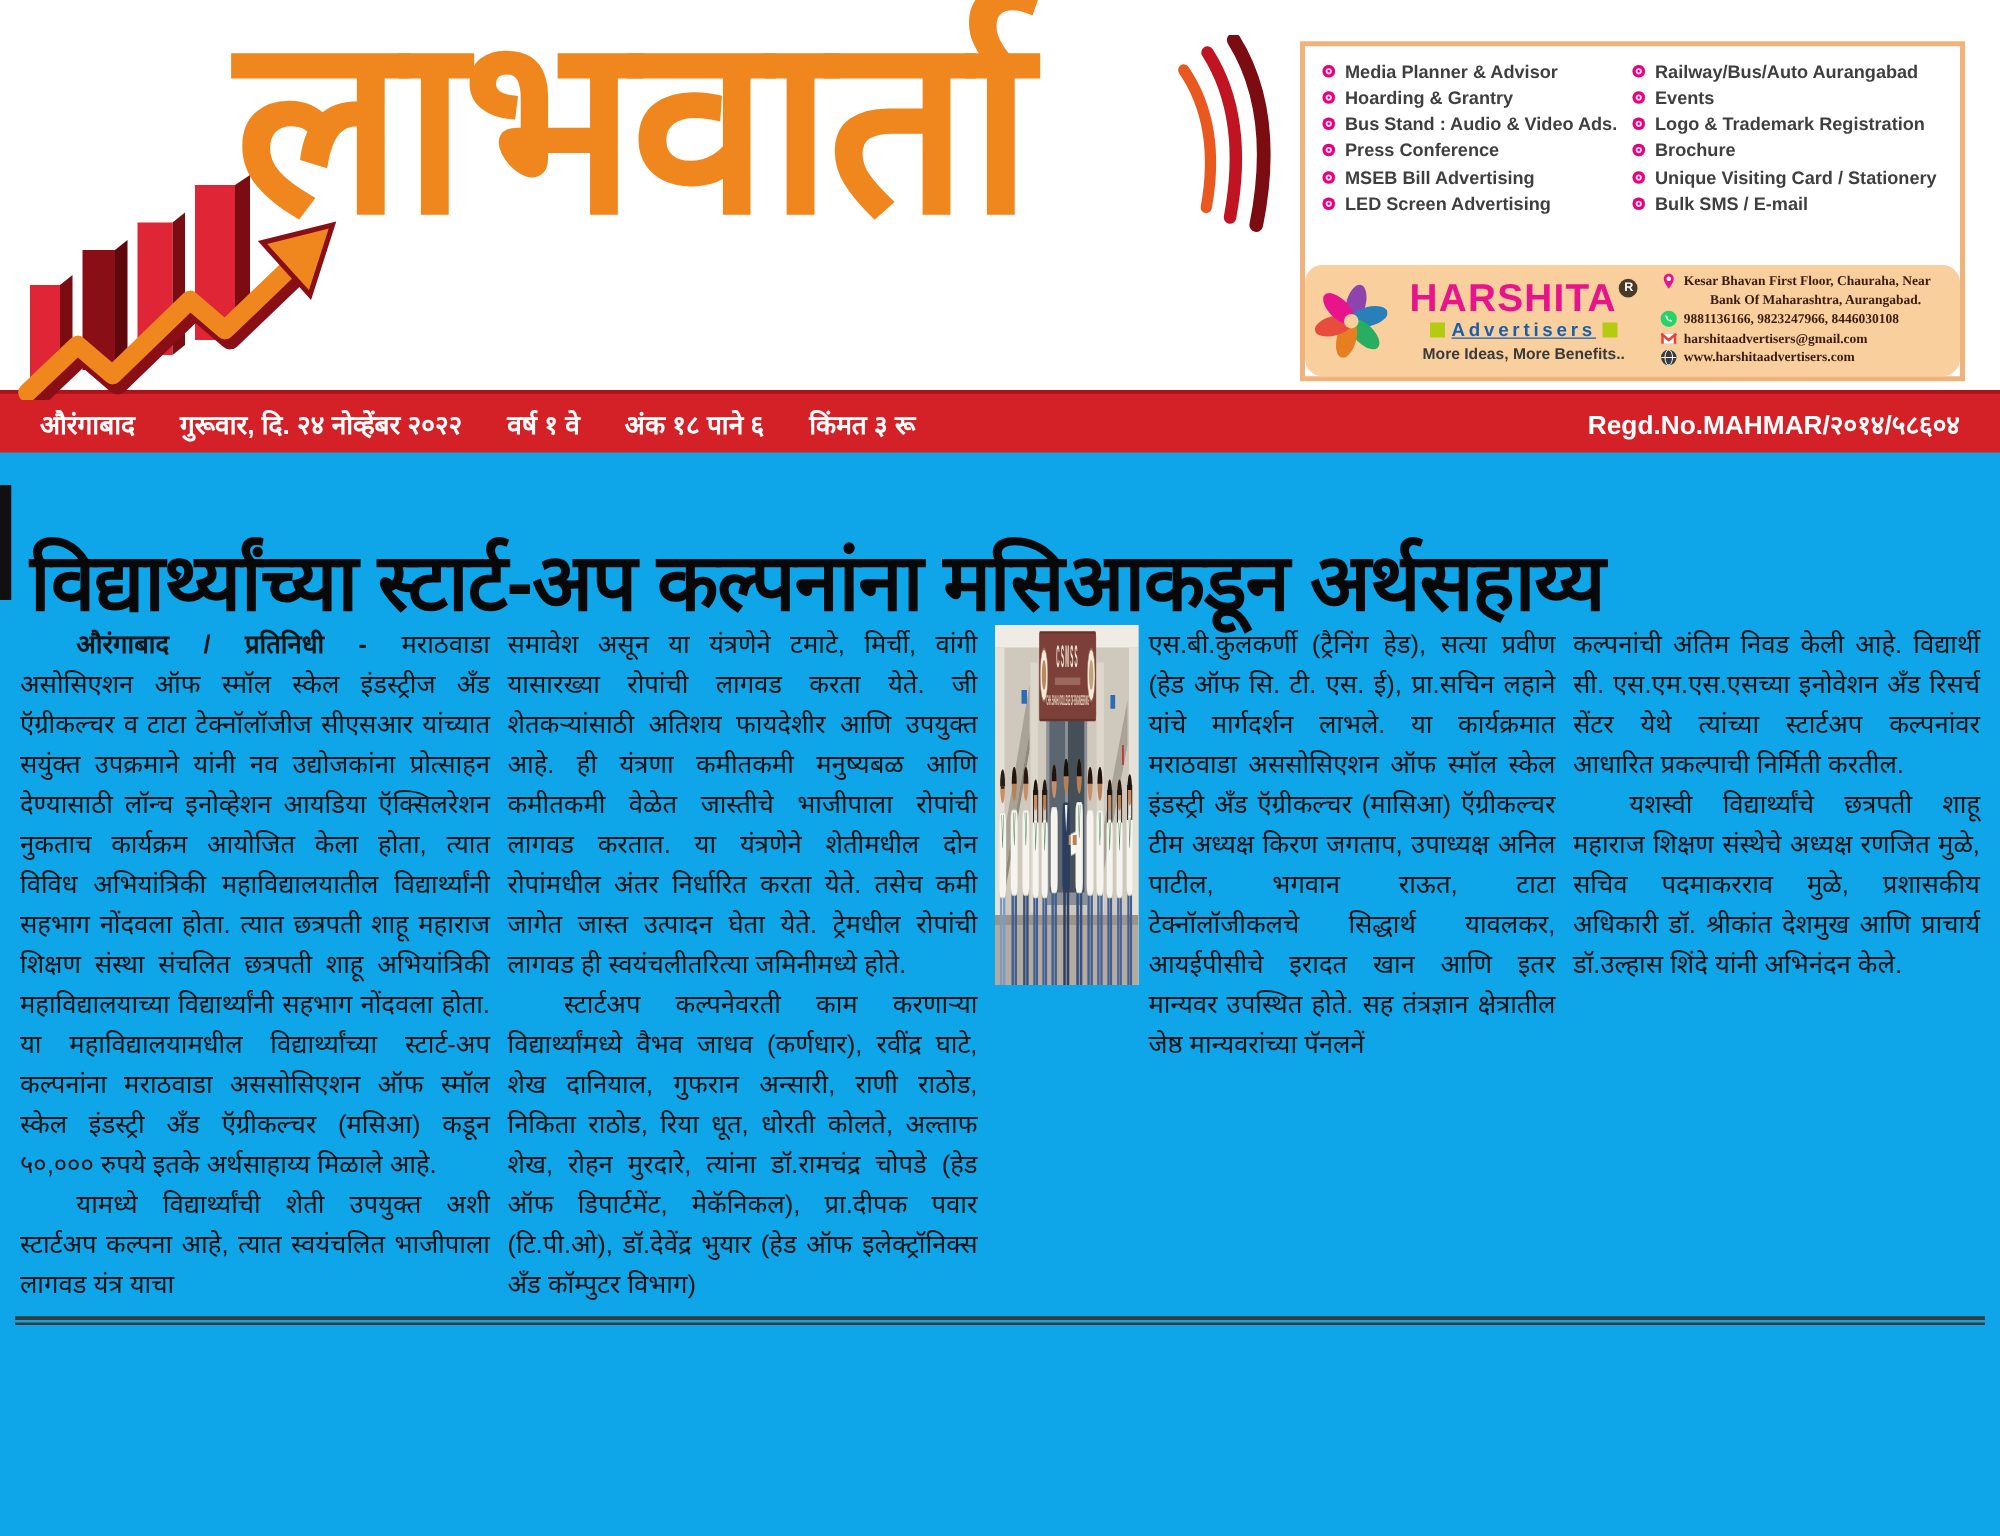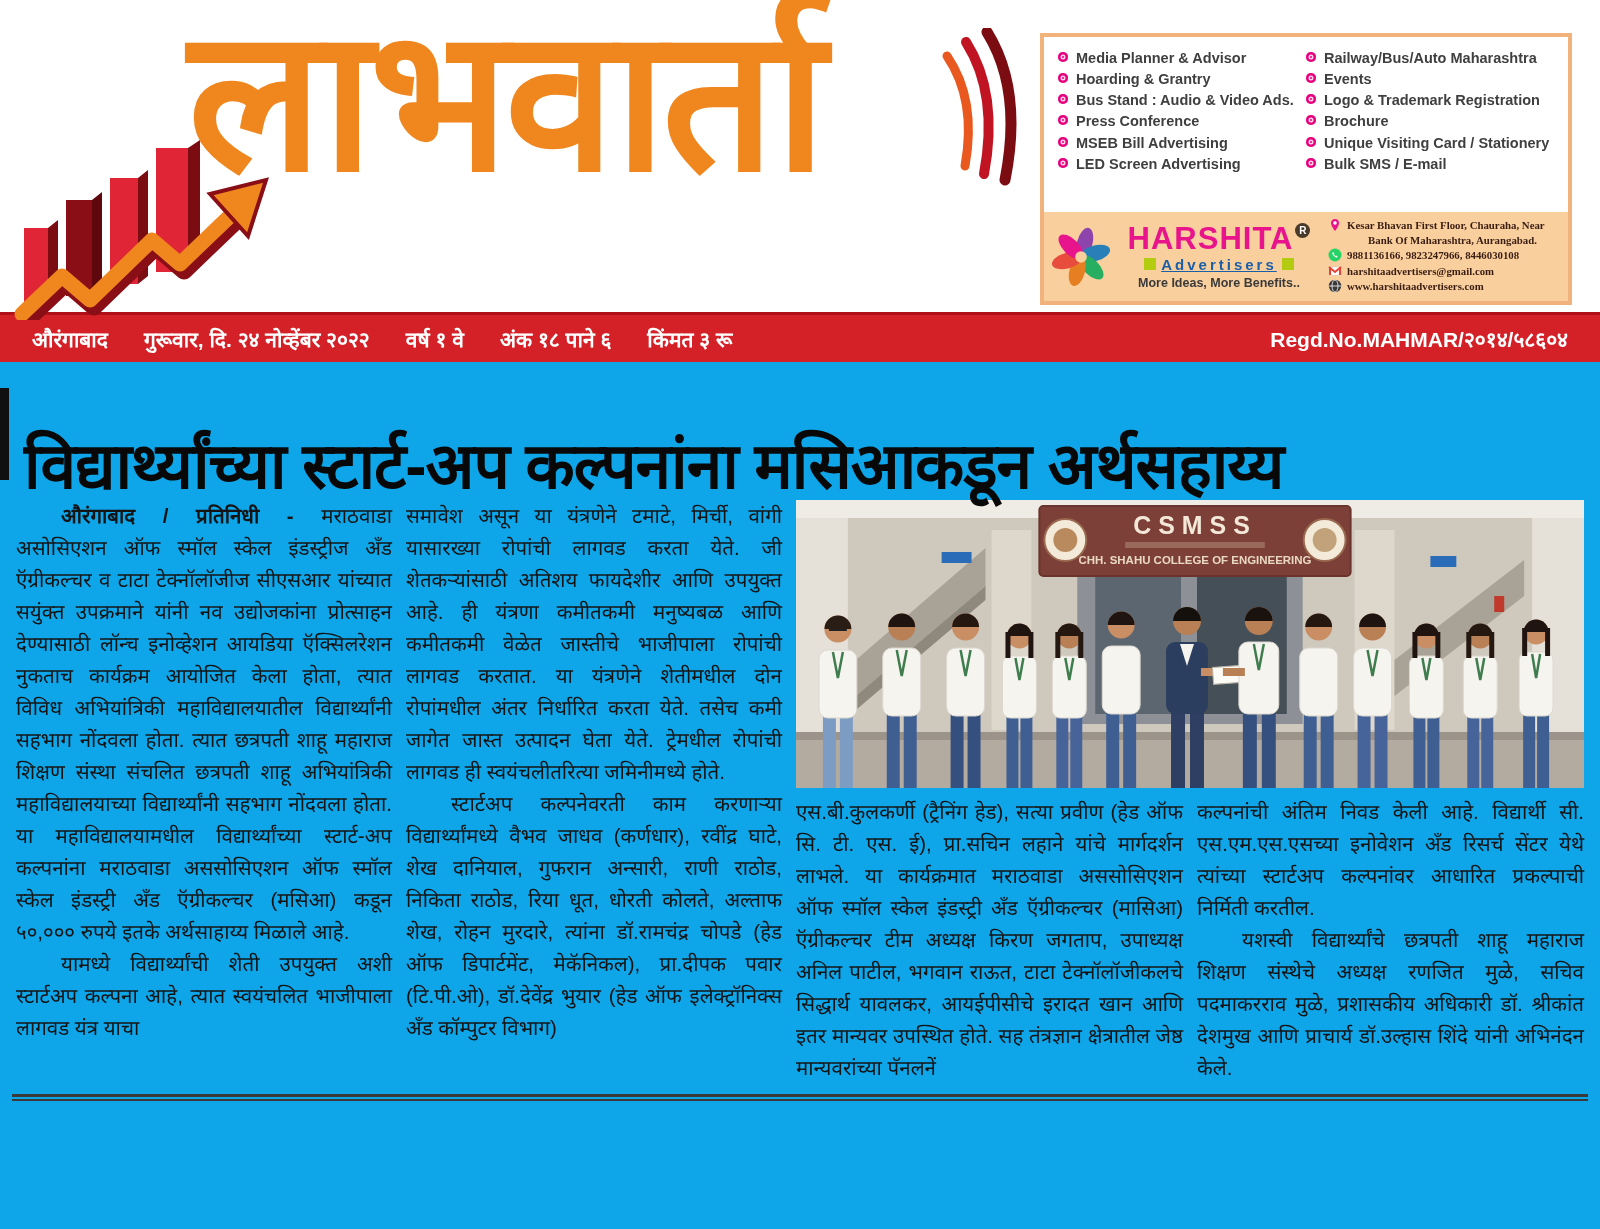--- a/index.html
+++ b/index.html
@@ -15,21 +15,21 @@
 
   
   .ad-box{position:absolute;right:28px;top:33px;width:532px;height:272px;border:4px solid #f2b27c;
     background:#fff;display:flex;flex-direction:column;box-sizing:border-box;}
   .services{flex:1;display:flex;padding:9px 14px 2px 14px;}
   .svc-col{width:50%;list-style:none;margin:0;padding:0;}
   .svc-item{display:flex;align-items:flex-start;gap:8px;font-size:14.5px;font-weight:bold;
     color:#3f3f3f;margin:3px 0;line-height:1.25;}
   .dot{flex:0 0 auto;width:10px;height:10px;border-radius:50%;background:#e6007e;margin-top:3px;
     box-shadow:inset 0 0 0 2.5px #e6007e, inset 0 0 0 4px #ffd2ea;}
-  .peach{background:#f9cf9e;padding:5px 10px 6px 8px;display:flex;align-items:center;gap:10px;height:78px;}
+  .peach{background:#f9cf9e;padding:5px 10px 6px 8px;display:flex;align-items:center;gap:10px;height:78px;border-radius:14px;}
   .flower{width:58px;height:62px;flex:0 0 auto;}
   .brandblock{flex:0 0 auto;width:198px;text-align:center;}
   .harshita{font-size:31px;font-weight:900;color:#e8148b;letter-spacing:1px;line-height:1;display:inline-block;}
   .reg-mark{display:inline-block;font-size:10px;font-weight:bold;color:#fff;background:#4a3a2a;
     border-radius:50%;width:15px;height:15px;line-height:15px;text-align:center;vertical-align:top;margin-left:2px;}
   .advertisers{display:flex;align-items:center;justify-content:center;gap:5px;margin-top:2px;}
   .adv-sq{width:12px;height:12px;background:#b3cc12;}
   .adv-word{font-size:15px;font-weight:bold;color:#1a5fa8;letter-spacing:3px;text-decoration:underline;}
   .tagline{font-size:12.5px;font-weight:bold;color:#3a3a3a;margin-top:3px;}
   .contacts{flex:1;font-family:"Liberation Serif","DejaVu Serif",serif;color:#3a1d12;
@@ -48,21 +48,21 @@
   .headline-row{position:relative;margin-top:16px;height:116px;}
   .headline-bar{position:absolute;left:0;top:10px;width:9px;height:92px;background:#101010;}
   .headline{position:absolute;left:24px;top:-86px;font-size:64px;line-height:4.1;font-weight:900;color:#080808;
     letter-spacing:-1px;white-space:nowrap;}
 
   
   .body-row{display:flex;gap:14px;padding:6px 16px 0 16px;align-items:flex-start;}
   .col{width:376px;flex:0 0 auto;font-size:20.5px;line-height:1.56;color:#141414;text-align:justify;}
   .col p{margin:0;}
   .col p.indent{text-indent:2.2em;}
-  .right-half{flex:1;display:flex;flex-direction:column;gap:8px;}
+  .right-half{flex:1;display:flex;flex-direction:row;gap:8px;}
   .photo-wrap{width:100%;height:288px;background:#cfc8bd;overflow:hidden;}
   .photo-wrap svg{display:block;width:100%;height:100%;}
   .two-cols{display:flex;gap:14px;}
   .two-cols .col{width:50%;flex:1;}
 
   .bottom-rule{margin:10px 12px 0 12px;height:2px;border-top:3px solid #3a3a3a;border-bottom:2px solid #3a3a3a;}
 </style>
 </head>
 <body>
 
@@ -118,21 +118,21 @@
               <span>MSEB Bill Advertising</span>
             </li>
           <li class="svc-item">
               <span class="dot"></span>
               <span>LED Screen Advertising</span>
             </li>
         </ul>
         <ul class="svc-col">
           <li class="svc-item">
               <span class="dot"></span>
-              <span>Railway/Bus/Auto Maharashtra</span>
+              <span>Railway/Bus/Auto Aurangabad</span>
             </li>
           <li class="svc-item">
               <span class="dot"></span>
               <span>Events</span>
             </li>
           <li class="svc-item">
               <span class="dot"></span>
               <span>Logo &amp; Trademark Registration</span>
             </li>
           <li class="svc-item">

